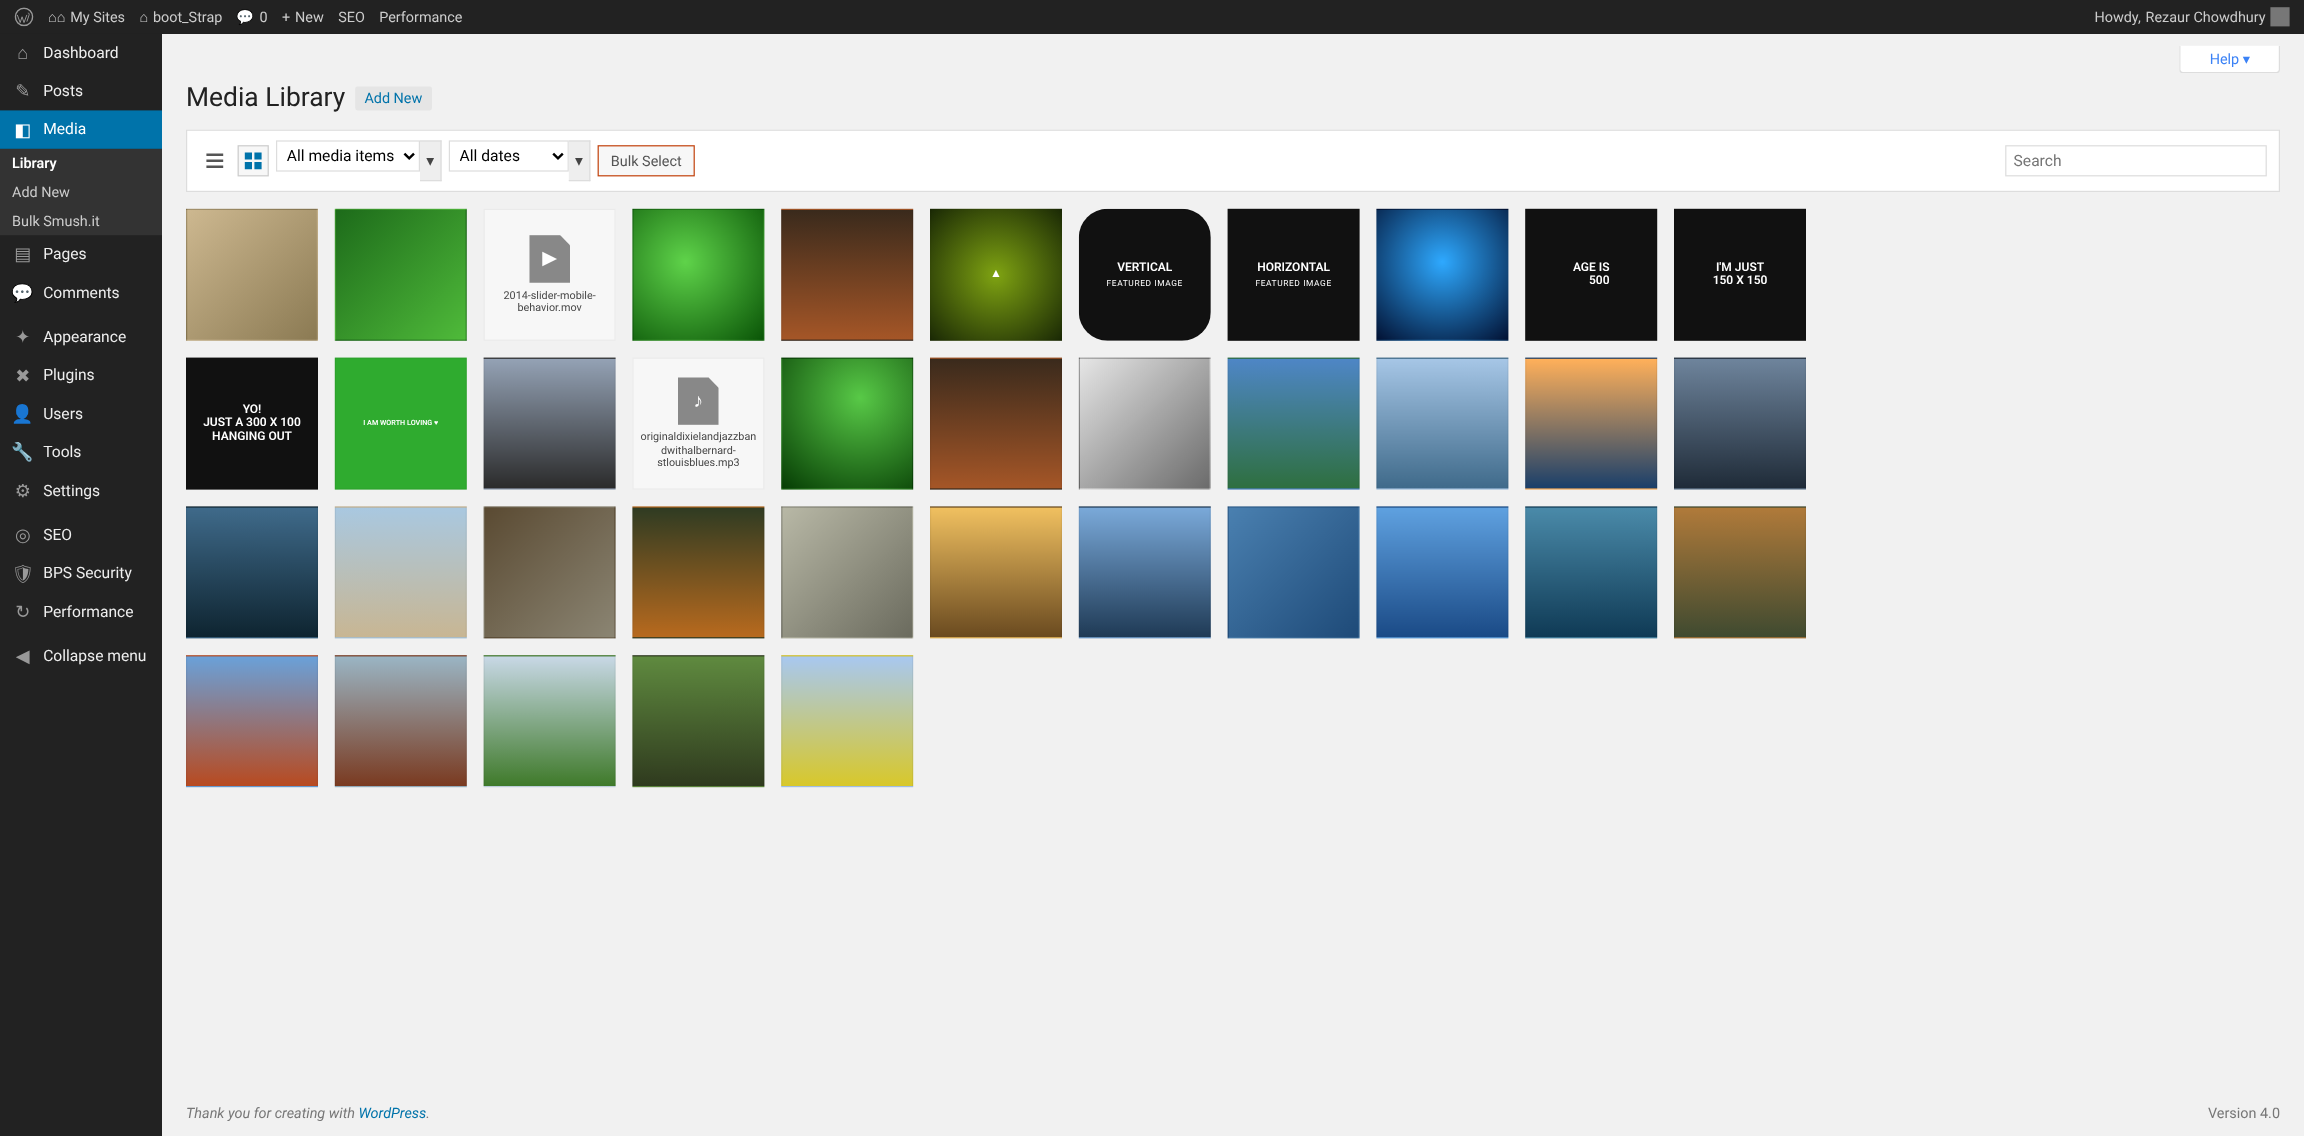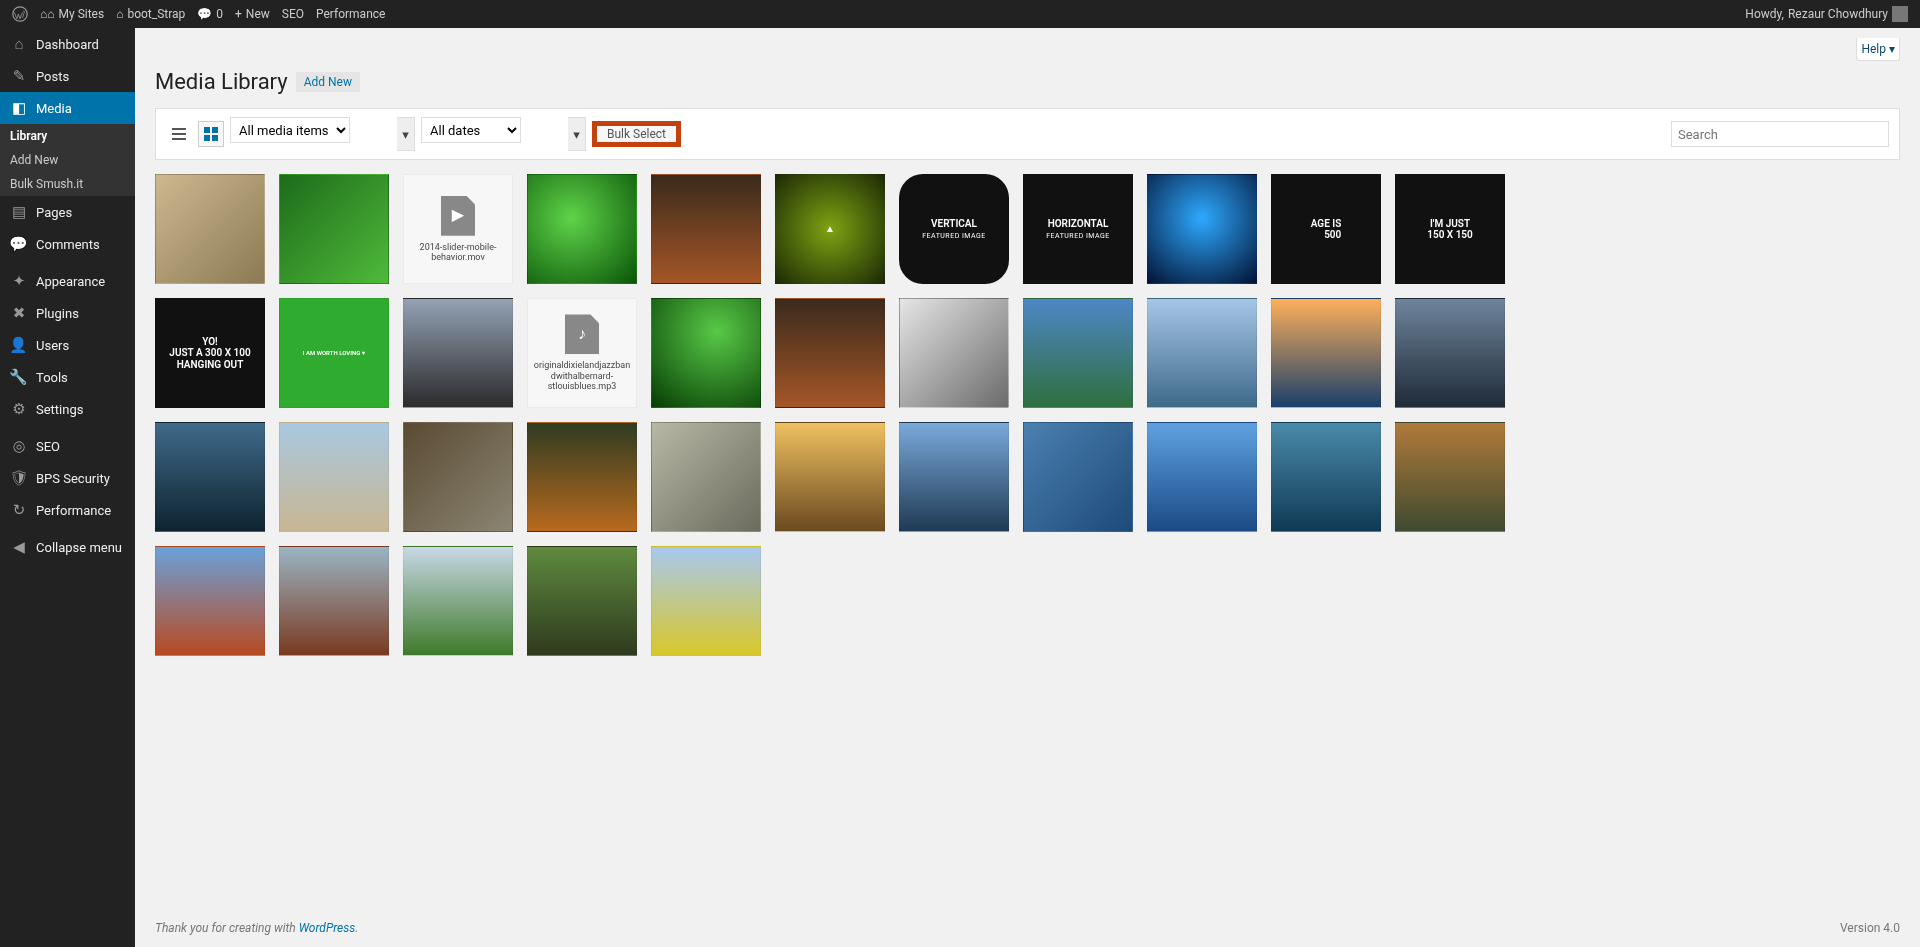--- a/index.html
+++ b/index.html
@@ -15,30 +15,30 @@
 #adminmenu li .micon { width:18px; height:18px; display:flex; align-items:center; justify-content:center; color:#999; font-size:15px;}
 #adminmenu li.sep { height:5px; padding:0; }
 #adminmenu li.current { background:#0073aa; color:#fff; }
 #adminmenu li.current .micon { color:#fff;}
 #adminmenu li.current::after { content:""; position:absolute; right:-8px; top:50%; margin-top:-8px; border:8px solid transparent; border-right-color:#f1f1f1;}
 #adminmenu .submenu { background:#333; }
 #adminmenu .submenu li { padding:5px 10px; font-size:12px; color:#ccc;}
 #adminmenu .submenu li.subcurrent { color:#fff; font-weight:600;}
 #content { margin-left:135px; padding-top:28px; min-height:100vh; display:flex; flex-direction:column;}
 #wpbody { padding:10px 20px 80px 20px; flex:1;}
-.help-tab { float:right; background:#fff; border:1px solid #ddd; border-top:none; padding:4px 4px; font-size:12px; color:#0c4a6e; cursor:pointer; border-radius:0 0 3px 3px;}
+.help-tab { float:right; background:#fff; border:1px solid #ddd; border-top:none; padding:4px 24px; font-size:12px; color:#3b82f6; cursor:pointer; border-radius:0 0 3px 3px;}
 h1.page-title { font-size:22px; font-weight:400; color:#222; padding:8px 0 14px 0; display:flex; align-items:center; gap:8px;}
 h1 .add-new { background:#e5e5e5; color:#0073aa; font-size:12px; padding:3px 8px; border-radius:2px; cursor:pointer;}
 .toolbar { background:#fff; border:1px solid #ddd; padding:8px 10px; display:flex; align-items:center; gap:6px; margin-bottom:14px;}
 .toolbar .view-btn { width:26px; height:26px; border:1px solid transparent; display:flex; align-items:center; justify-content:center; cursor:pointer; color:#555;}
 .toolbar .view-btn.active { color:#0073aa; border-color:#ccc; background:#f7f7f7;}
 .toolbar select { height:26px; border:1px solid #ddd; background:#fff; padding:0 4px; font-size:13px; min-width:100px;}
-.toolbar .select-wrap { display:inline-flex; align-items:stretch; height:34px;gap:47px;}
+.toolbar .select-wrap { display:inline-flex; align-items:stretch; height:34px;}
 .toolbar .select-wrap .caret { width:18px; border:1px solid #ddd; border-left:none; background:#eee; display:flex; align-items:center; justify-content:center;}
-.toolbar button.btn { height:26px; padding:0 10px; border:5px solid #c2410c; background:#f7f7f7; cursor:pointer; font-size:12px; color:#555;}
+.toolbar button.btn { height:26px; padding:0 10px; border:1px solid #c2410c; background:#f7f7f7; cursor:pointer; font-size:12px; color:#555;}
 .toolbar .search { margin-left:auto; height:26px; width:218px; border:1px solid #ddd; padding:0 6px; font-size:13px;}
 .media-grid { display:grid; grid-template-columns:repeat(11,110px); gap:14px; }
 .media-item { width:110px; height:110px; cursor:pointer; background-size:cover; background-position:center; border:1px solid rgba(0,0,0,0.05); display:flex; flex-direction:column; align-items:center; justify-content:center; text-align:center; font-size:9px; line-height:1.15; overflow:hidden;}
 .media-item.file { background:#f7f7f7; padding:4px;}
 .media-item.file .ficon { width:34px; height:40px; background:#888; margin-bottom:6px; clip-path: polygon(0 0, 75% 0, 100% 22%, 100% 100%, 0 100%); position:relative; display:flex; align-items:center; justify-content:center;}
 .media-item.file .ficon .glyph { color:#fff; font-size:16px; }
 .media-item .caption { color:#464646; word-break:break-word;}
 .media-item.textimg { color:#fff; font-weight:600; font-size:10px; padding:6px; }
 .media-item.textimg .sub { font-size:7px; font-weight:400; letter-spacing:0.5px; margin-top:2px;}
 #wpfooter { padding:12px 20px; color:#777; font-size:12px; display:flex; justify-content:space-between;}

